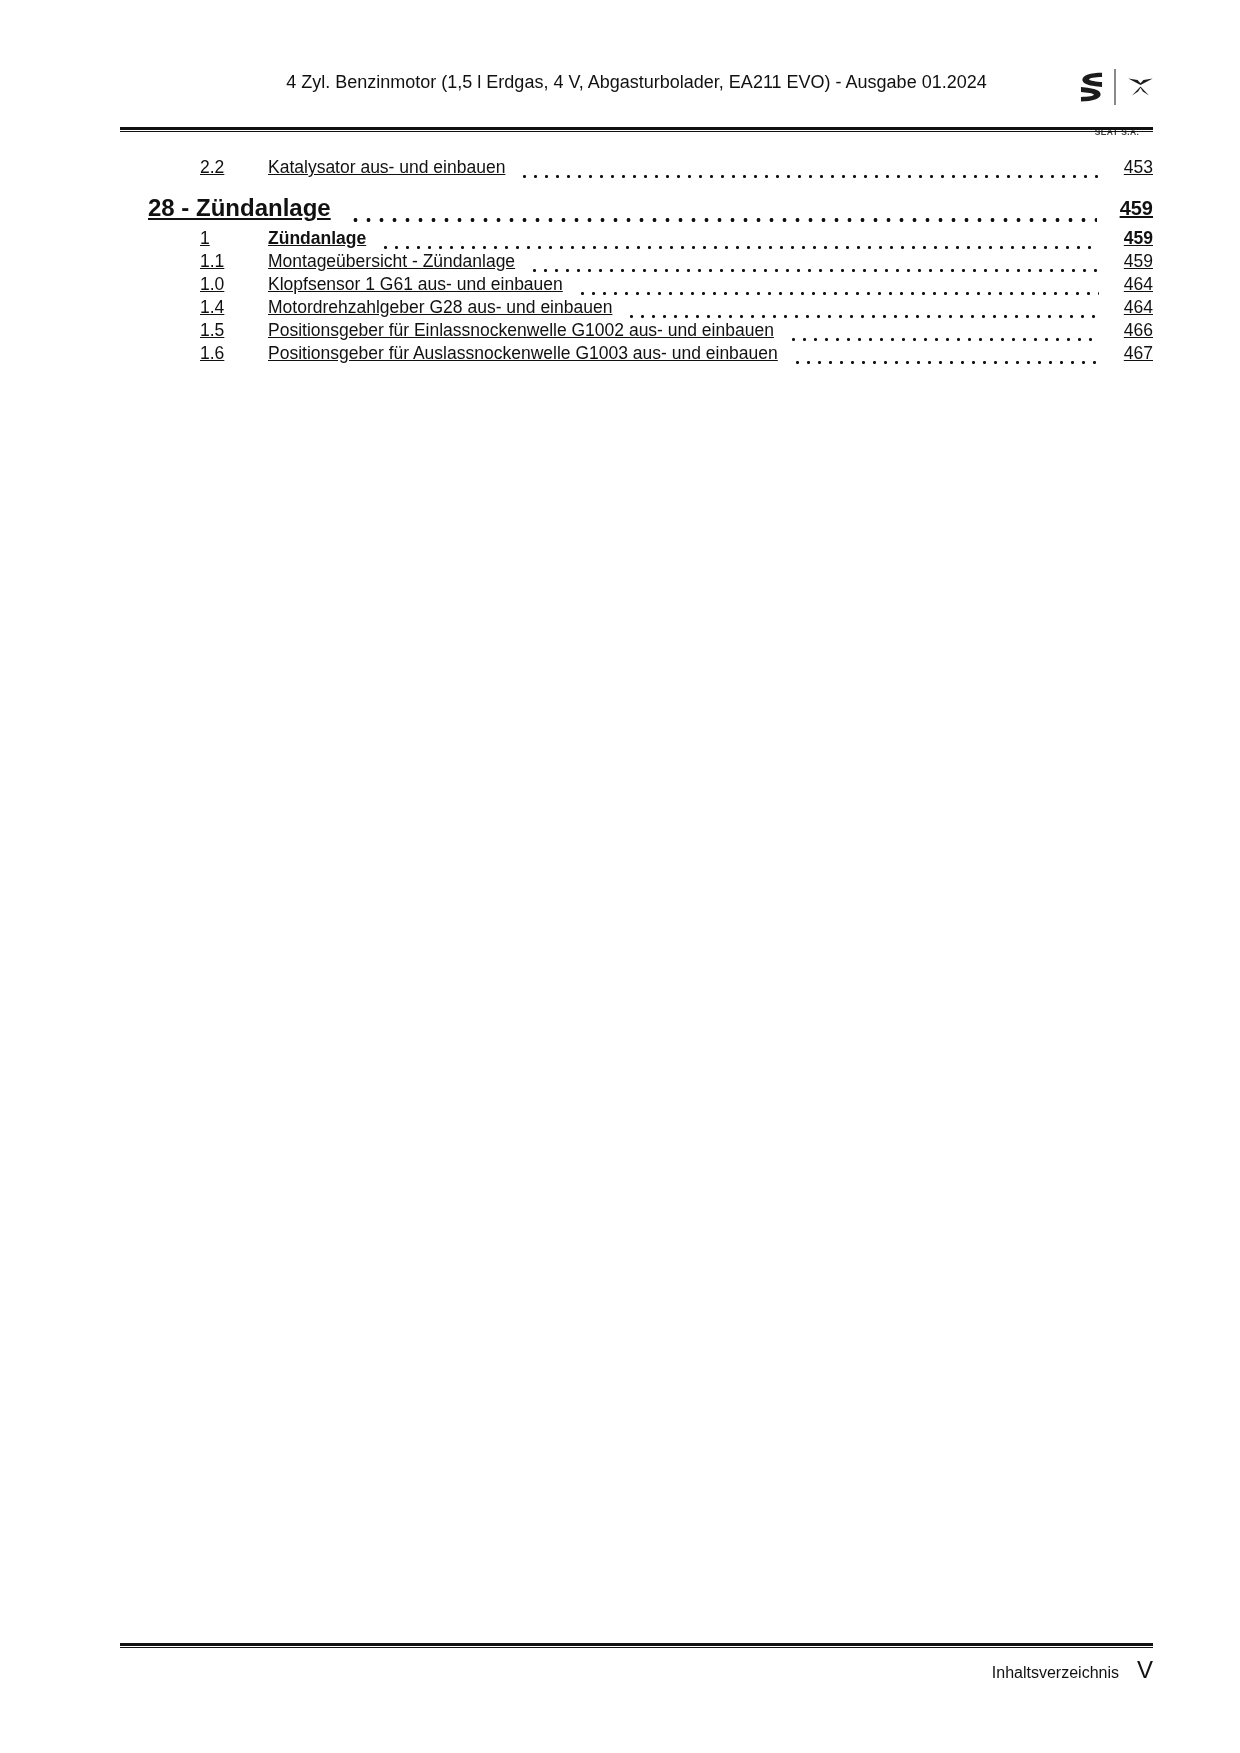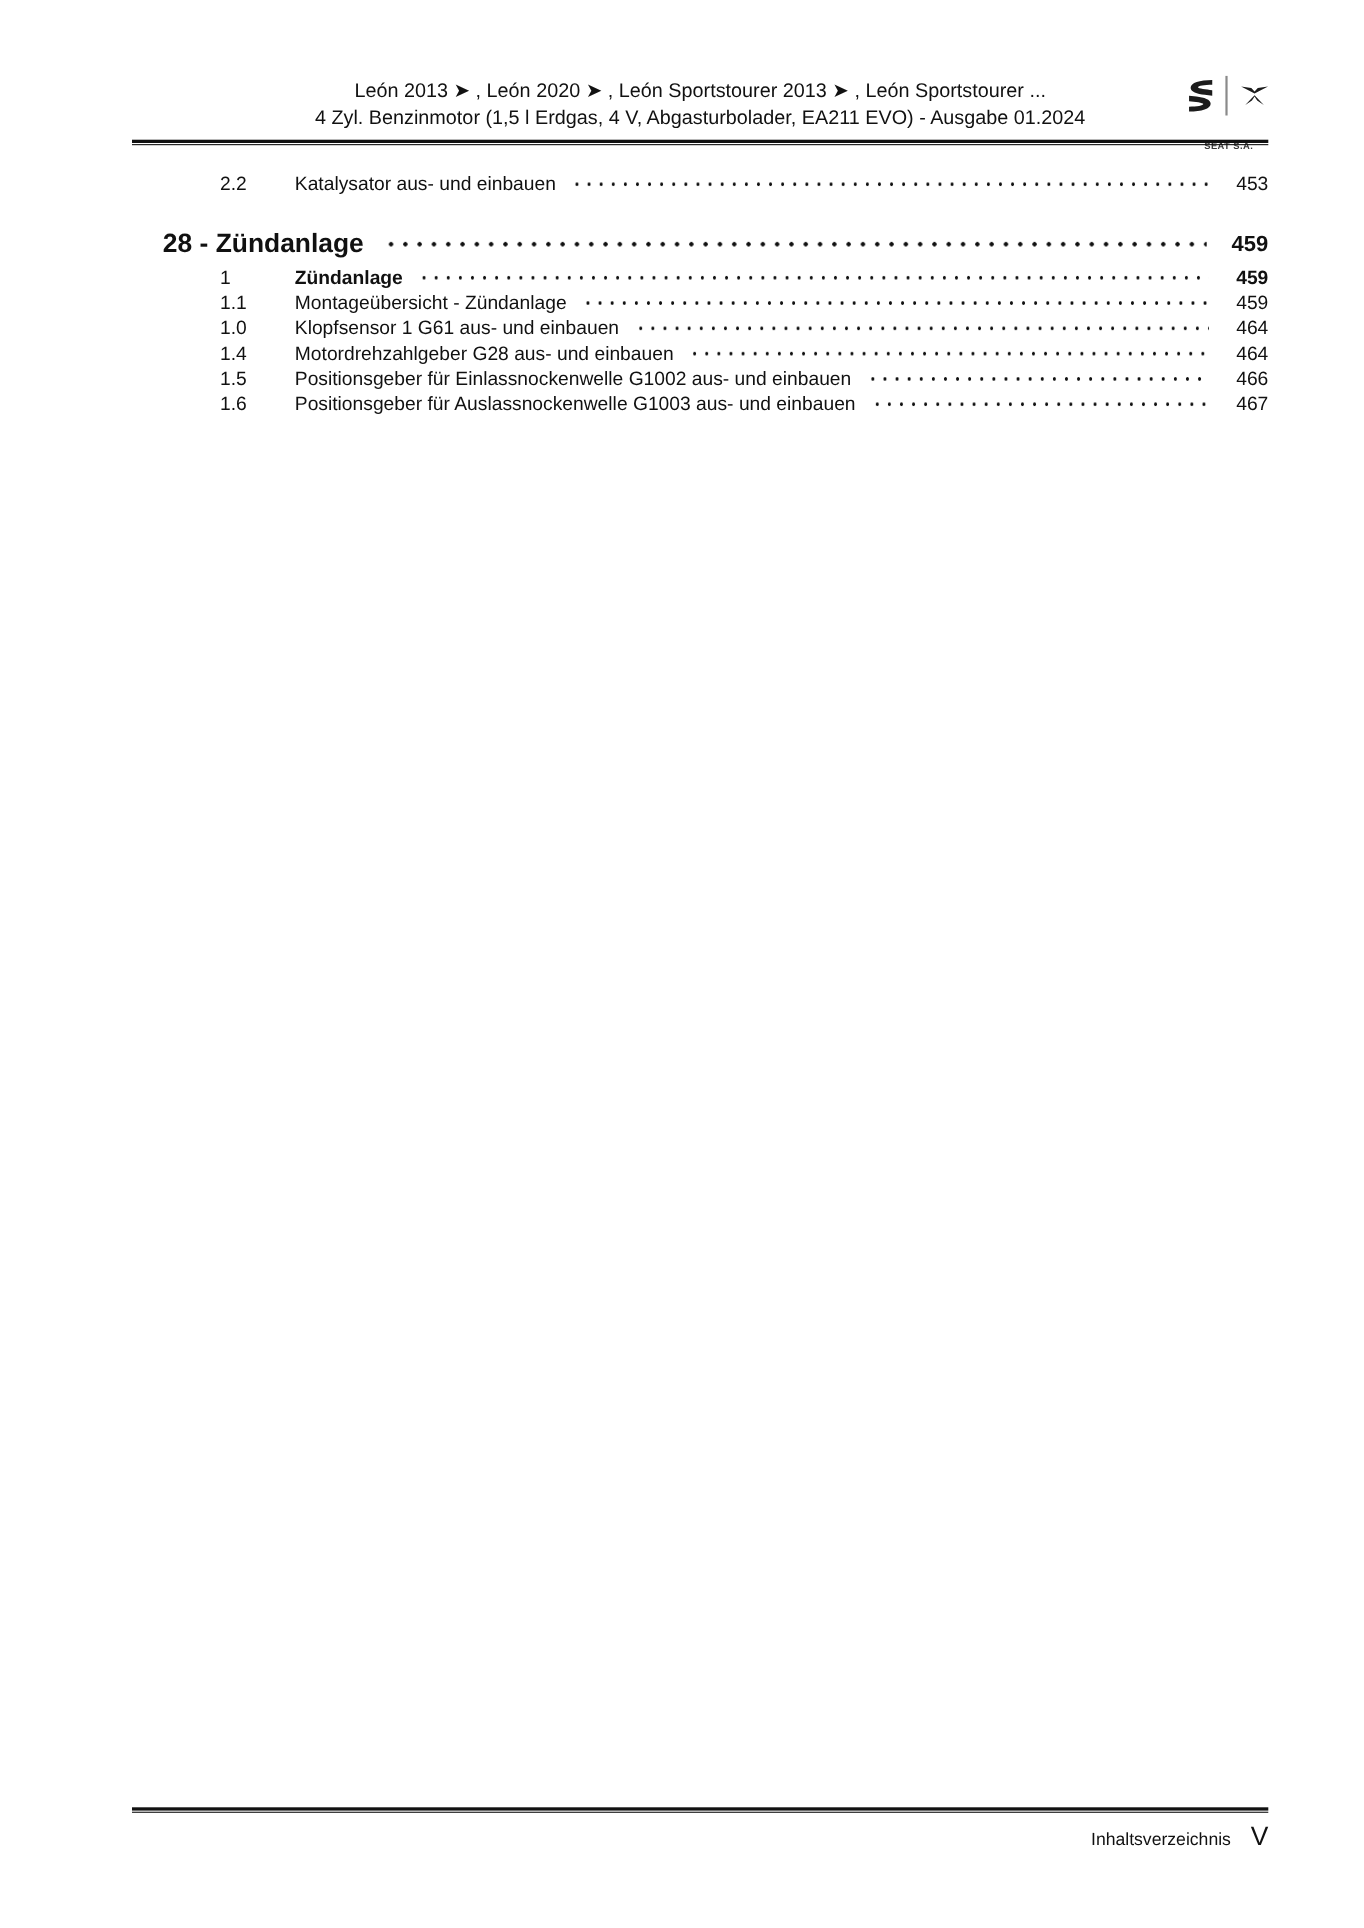--- a/index.html
+++ b/index.html
@@ -57,40 +57,41 @@
 
   
   .toc {
     position: absolute;
     left: 120px; top: 156px;
     width: 1033px;
     font-size: 17.5px;
   }
   .toc-row {
     display: flex;
-    align-items: center;
+    align-items: flex-end;
     line-height: 23px;
     white-space: nowrap;
+    text-decoration: underline;
   }
   .toc-row.sub { padding-left: 80px; }
   .num { width: 68px; flex: 0 0 68px; }
   .title { padding-right: 2px; }
   .leader {
     flex: 1 1 auto;
     height: 5px;
     margin: 0 8px 0 10px;
     background-image: radial-gradient(circle, #111 1.25px, rgba(0,0,0,0) 1.75px);
     background-size: 11px 5px;
     background-repeat: repeat-x;
     background-position: 2px 100%;
   }
   .page-num { flex: 0 0 auto; min-width: 46px; text-align: right; }
 
   .toc-row.chapter {
-    margin-top: 28px;
+    margin-top: 14px;
     padding-left: 28px;
     font-size: 24px;
     font-weight: bold;
     line-height: 30px;
   }
   .leader-lg {
     height: 6px;
     margin: 0 10px 0 14px;
     background-image: radial-gradient(circle, #111 1.7px, rgba(0,0,0,0) 2.2px);
     background-size: 13px 6px;
@@ -118,21 +119,20 @@
   .footer-page  { font-size: 24px; }
 
   svg { display: block; }
 </style>
 </head>
 <body>
 
 <div class="page">
 
   <div class="header">
-    <div>León 2013 ➤ , León 2020 ➤ , León Sportstourer 2013 ➤ , León Sportstourer ...</div>
     <div>4 Zyl. Benzinmotor (1,5 l Erdgas, 4 V, Abgasturbolader, EA211 EVO) - Ausgabe 01.2024</div>
   </div>
 
   <div class="logo-block">
     <div class="logo-icons">
       <span>
         <svg width="23" height="32" viewBox="0 0 24 32" fill="#1c1c1c" xmlns="http://www.w3.org/2000/svg">
           <path d="M23 1 C 11 1, 2.5 3.6, 2.5 8.4 C 2.5 12.4, 8.5 14.2, 16 15.2 L 23 16 L 23 10.8 C 17.5 10.3, 9.5 9.4, 9.5 8.1 C 9.5 6.6, 15.5 5.6, 23 5.6 Z"></path>
           <path d="M1 31 C 13 31, 21.5 28.4, 21.5 23.6 C 21.5 19.6, 15.5 17.8, 8 16.8 L 1 16 L 1 21.2 C 6.5 21.7, 14.5 22.6, 14.5 23.9 C 14.5 25.4, 8.5 26.4, 1 26.4 Z"></path>
         </svg>

